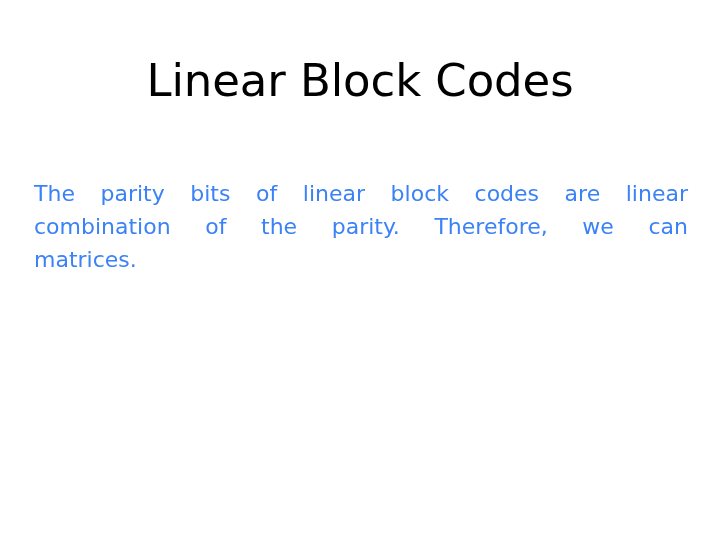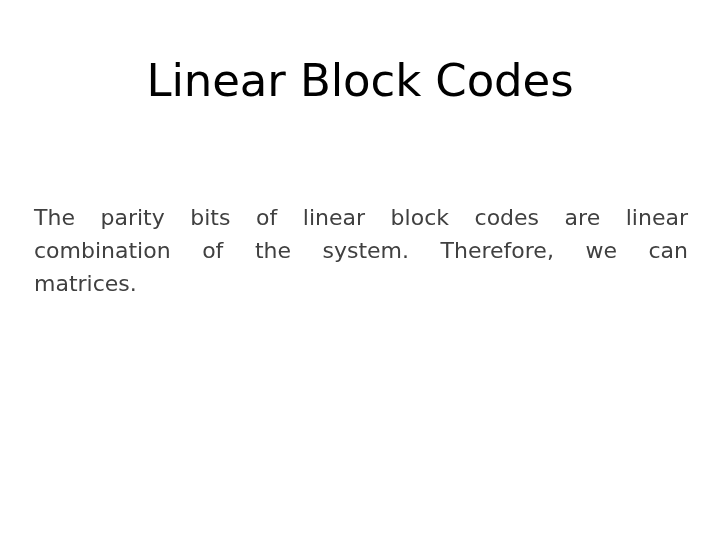--- a/index.html
+++ b/index.html
@@ -32,26 +32,25 @@
     color: #000000;
     letter-spacing: -0.1px;
     white-space: nowrap;
     box-sizing: border-box;
   }
   #body-block {
     position: absolute;
     left: 34px;
     top: 177px;
     width: 654px;
-    color: #404040;
+    color: #3b82f6;
     font-family: "DejaVu Sans", sans-serif;
     font-size: 22px;
     line-height: 33px;
     font-weight: 400;
-    margin-top: 24px;
   }
   .body-line {
     display: block;
     white-space: pre;
     height: 33px;
     position: relative;
   }
   .just {
     text-align: justify;
     text-align-last: justify;
@@ -65,17 +64,17 @@
 </style>
 </head>
 <body>
 
 <div id="slide">
 
   <div id="slide-title">Linear Block Codes</div>
 
   <div id="body-block">
     <div class="body-line just">The parity bits of  linear block codes are linear</div>
-    <div class="body-line just">combination of the system. Therefore, we can</div>
+    <div class="body-line just">combination of the parity. Therefore, we can</div>
     <div class="body-line last-line">matrices.</div>
   </div>
 
 </div>
 
 </body></html>

